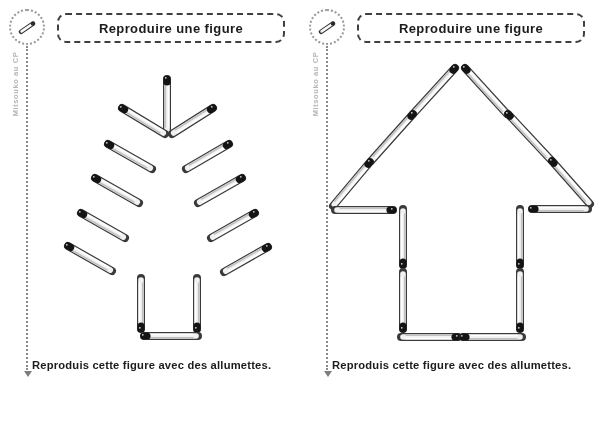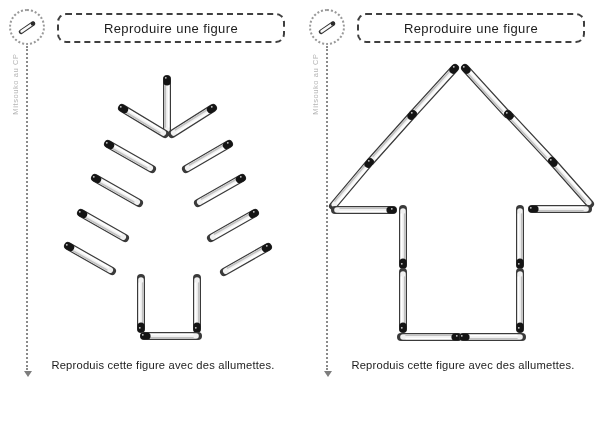--- a/index.html
+++ b/index.html
@@ -1,20 +1,20 @@
 <!DOCTYPE html>
 <html><head>
 <meta charset="utf-8">
 <style>
   html,body{margin:0;padding:0;background:#fff;}
   #sheet{
     position:relative;width:600px;height:425px;background:#ffffff;overflow:hidden;
     font-family:"Liberation Sans", sans-serif;
   }
-  .panel{position:absolute;top:0;width:300px;height:336px;}
+  .panel{position:absolute;top:0;width:300px;height:336px;font-weight:bold;}
   .panel.left{left:0;} .panel.right{left:300px;}
 
   .badge{
     position:absolute;left:9px;top:9px;width:32px;height:32px;
     border:2px dotted #9a9a9a;border-radius:50%;background:#fff;
     display:flex;align-items:center;justify-content:center;z-index:2;
   }
   .header-box{
     position:absolute;left:57px;top:13px;width:224px;height:26px;
     border:2px dashed #3f3f3f;border-radius:9px;background:#fff;
@@ -34,21 +34,21 @@
     position:absolute;left:26px;top:46px;height:324px;width:0;
     border-left:2px dotted #8a8a8a;
   }
   .guide-arrow{
     position:absolute;left:23.5px;top:371px;width:0;height:0;
     border-left:4px solid transparent;border-right:4px solid transparent;
     border-top:6px solid #7d7d7d;
   }
   svg.figure{position:absolute;left:0;top:0;width:300px;height:425px;}
   .instruction{
-    position:absolute;left:32px;top:359px;width:262px;text-align:center;
+    position:absolute;left:32px;top:359px;width:262px;text-align:left;
     font-size:11.2px;color:#1c1c1c;letter-spacing:.2px;white-space:nowrap;
   }
 </style>
 </head>
 <body>
 
 <div id="sheet">
 
   <div class="panel left">
     <div class="badge">

